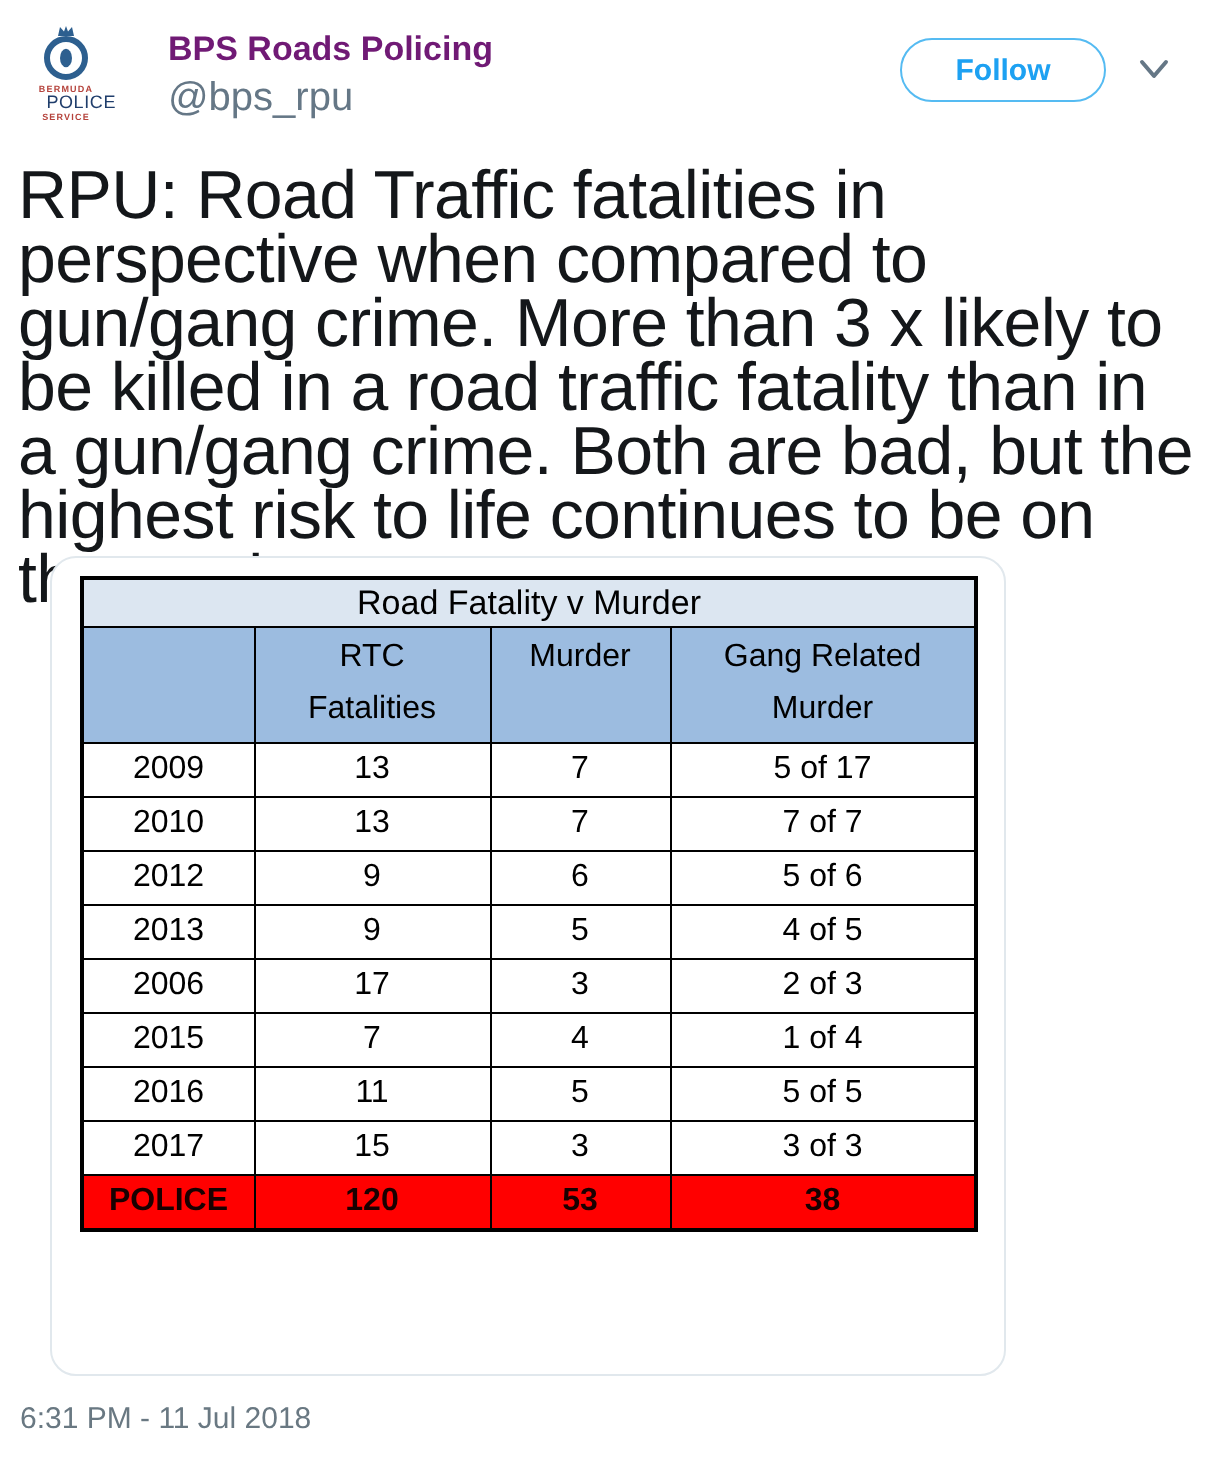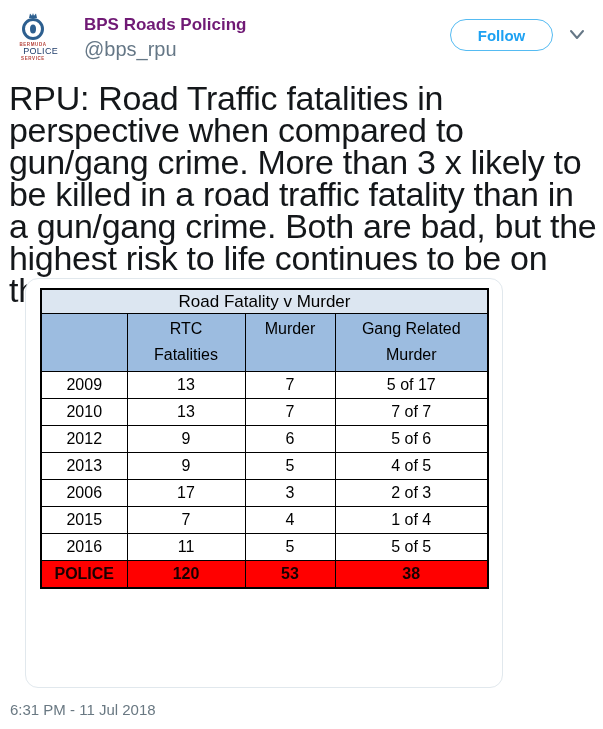--- a/index.html
+++ b/index.html
@@ -133,20 +133,26 @@
           <td>7</td>
           <td>4</td>
           <td>1 of 4</td>
         </tr>
         <tr class="data-row">
           <td>2016</td>
           <td>11</td>
           <td>5</td>
           <td>5 of 5</td>
         </tr>
+        <tr class="data-row">
+          <td>2017</td>
+          <td>15</td>
+          <td>3</td>
+          <td>3 of 3</td>
+        </tr>
         <tr class="total-row">
           <td>POLICE</td>
           <td>120</td>
           <td>53</td>
           <td>38</td>
         </tr>
       </tbody>
     </table>
   </div>
 

